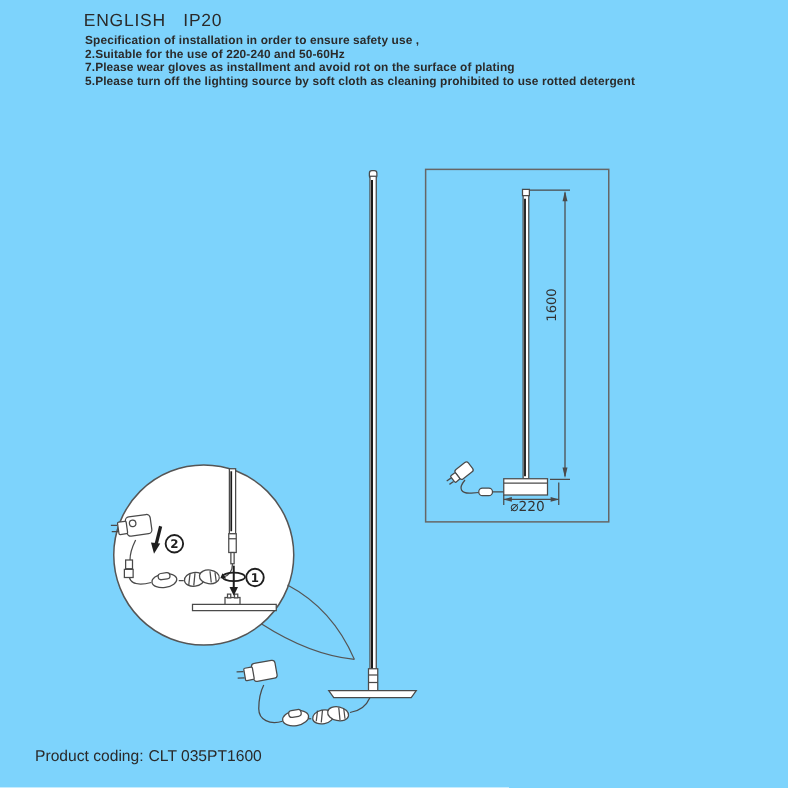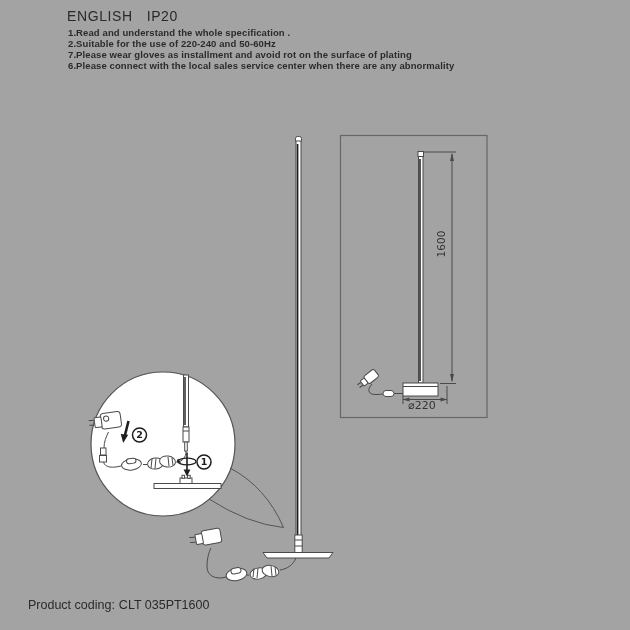--- a/index.html
+++ b/index.html
@@ -1,19 +1,19 @@
 <!DOCTYPE html>
 <html><head>
 <meta charset="utf-8">
 <style>
   html,body{margin:0;padding:0;background:#ffffff;}
   .page{
     position:relative;
     width:630px;height:630px;
-    background:#a3a3a3;
+    background:#7dd3fc;
     font-family:"Liberation Sans","DejaVu Sans",sans-serif;
     color:#222;
     overflow:hidden;
   }
   .title{
     position:absolute;left:67px;top:8px;
     font-size:14px;font-weight:400;letter-spacing:.6px;color:#2a2a2a;
   }
   .title .gap{display:inline-block;width:14px;}
   .spec{
@@ -32,24 +32,24 @@
 </head>
 <body>
 
 <div class="page">
 
   <div class="title">
     <span>ENGLISH</span><span class="gap"></span><span>IP20</span>
   </div>
 
   <div class="spec">
-    <div>1.Read and understand the whole specification .</div>
+    <div>Specification of installation in order to ensure safety use ,</div>
     <div>2.Suitable for the use of 220-240 and 50-60Hz</div>
     <div>7.Please wear gloves as installment and avoid rot on the surface of plating</div>
-    <div>6.Please connect with the local sales service center when there are any abnormality</div>
+    <div>5.Please turn off the lighting source by soft cloth as cleaning prohibited to use rotted detergent</div>
   </div>
 
   <svg class="diagram" width="630" height="630" viewBox="0 0 630 630">
 
     <g fill="none" stroke="#4a4a4a" stroke-width="1">
 
       <rect x="295.5" y="136.5" width="6" height="6" rx="2" fill="#fff"></rect>
 
       <rect x="296" y="141" width="5" height="412" fill="#fff"></rect>
       <line x1="297.6" y1="144" x2="297.6" y2="548" stroke="#1c1c1c" stroke-width="1.6"></line>

